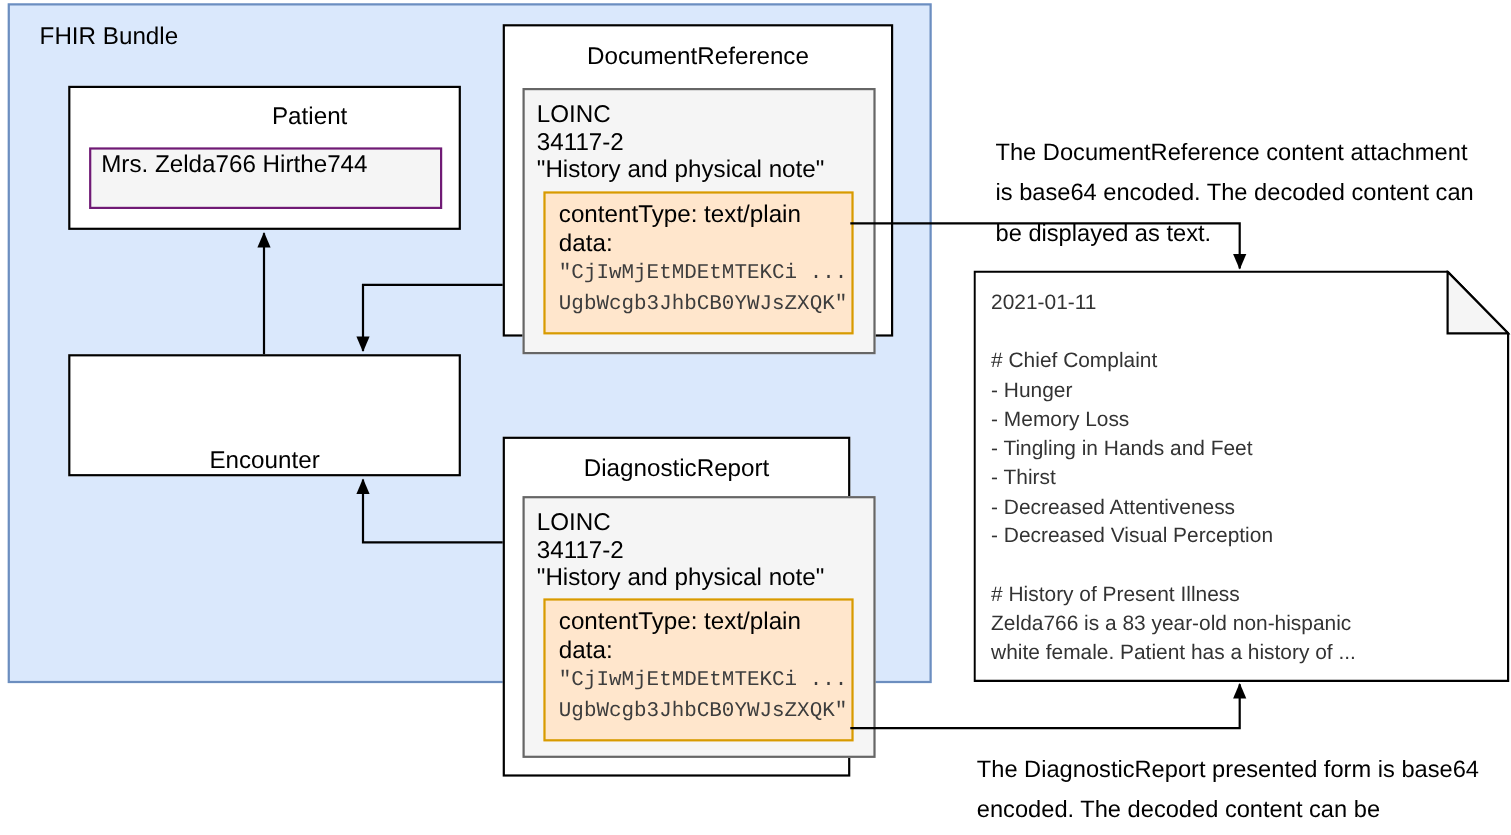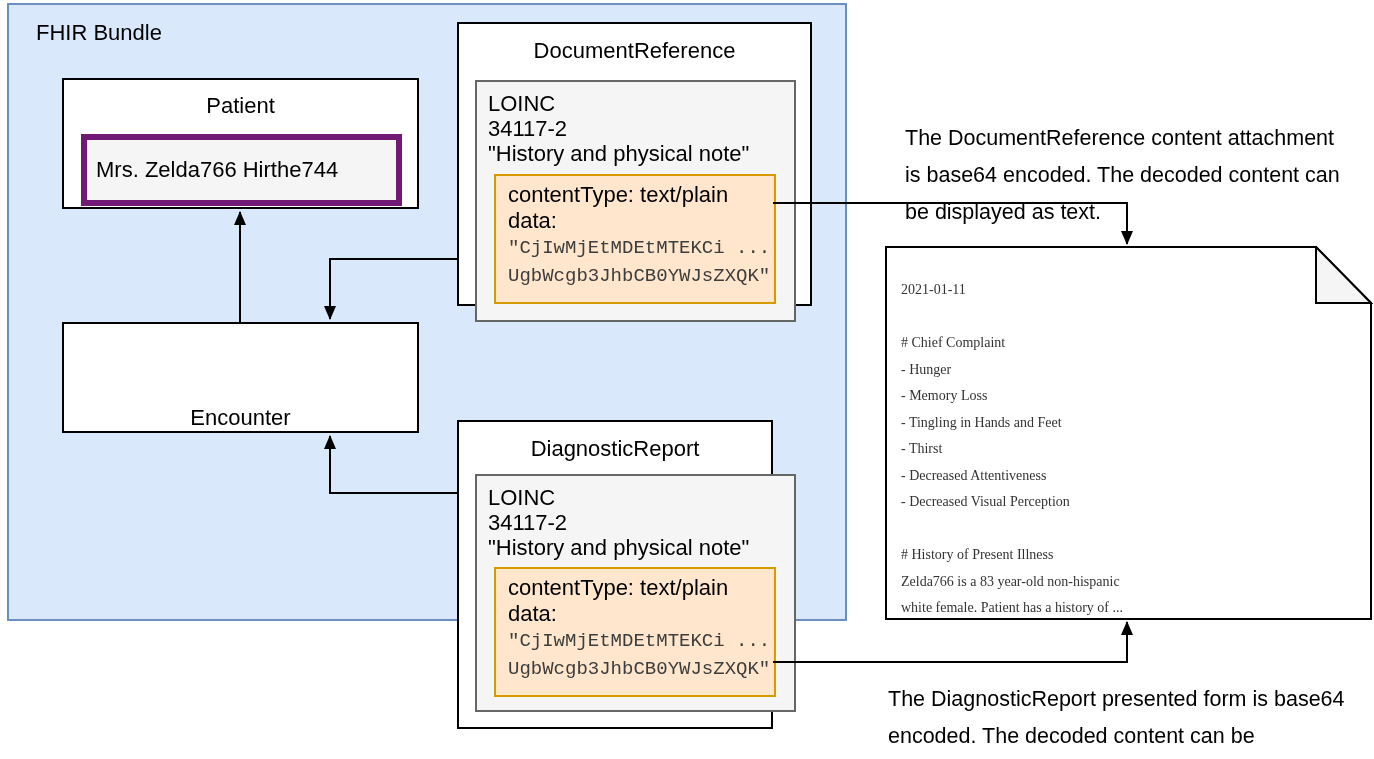--- a/index.html
+++ b/index.html
@@ -30,37 +30,37 @@
     background: #ffffff;
     border: 2px solid #000;
   }
   .box-title {
     width: 100%;
     text-align: center;
     font-size: 22px;
   }
 
   .patient-box   { left: 62px;  top: 78px;  width: 357px; height: 131px; }
-  .patient-title { padding-top: 13px; }
+  .patient-title { padding-top: 13px; padding-left: 41px; }
   .patient-field {
-    left: 17px; top: 54px; width: 321px; height: 72px;
+    left: 17px; top: 54px; width: 321px; height: 56px;
     background: var(--panel-fill, #f5f5f5);
-    border: 6px solid #701a75;
-    display: flex; align-items: center;
+    border: 2px solid #701a75;
+    display: flex; align-items: flex-start;
     padding-left: 9px;
     font-size: 22px;
   }
 
   .encounter-box {
     left: 62px; top: 322px; width: 357px; height: 111px;
     display: flex; align-items: flex-end; justify-content: center;
   }
 
   .docref-box  { left: 457px; top: 22px;  width: 355px; height: 284px; }
-  .diag-box    { left: 457px; top: 420px; width: 316px; height: 309px; }
+  .diag-box    { left: 457px; top: 397px; width: 316px; height: 309px; }
   .res-title   { padding-top: 14px; }
 
   .coding-panel {
     background: var(--panel-fill, #f5f5f5);
     border: 2px solid var(--panel-border, #666666);
     padding: 9px 0 0 11px;
     font-size: 22px;
     line-height: 25px;
   }
   .docref-panel { left: 16px; top: 56px; width: 321px; height: 242px; }
@@ -78,23 +78,23 @@
     font-family: "Liberation Mono", monospace;
     font-size: 19px; line-height: 28px;
     color: #3d3d3d;
     white-space: pre;
   }
 
   
   .note { left: 885px; top: 246px; width: 488px; height: 375px; }
   .note svg { position: absolute; left: 0; top: 0; }
   .note-text {
-    position: absolute; left: 16px; top: 31px;
-    font-family: Liberation Serif, serif;
-    font-size: 14px;
+    position: absolute; left: 16px; top: 17px;
+    font-family: Liberation Sans, sans-serif;
+    font-size: 19px;
     line-height: 26.5px;
     color: #333333;
     white-space: pre-line;
   }
 
   
   .annotation {
     font-size: 21.5px;
     line-height: 37px;
     white-space: pre-line;

